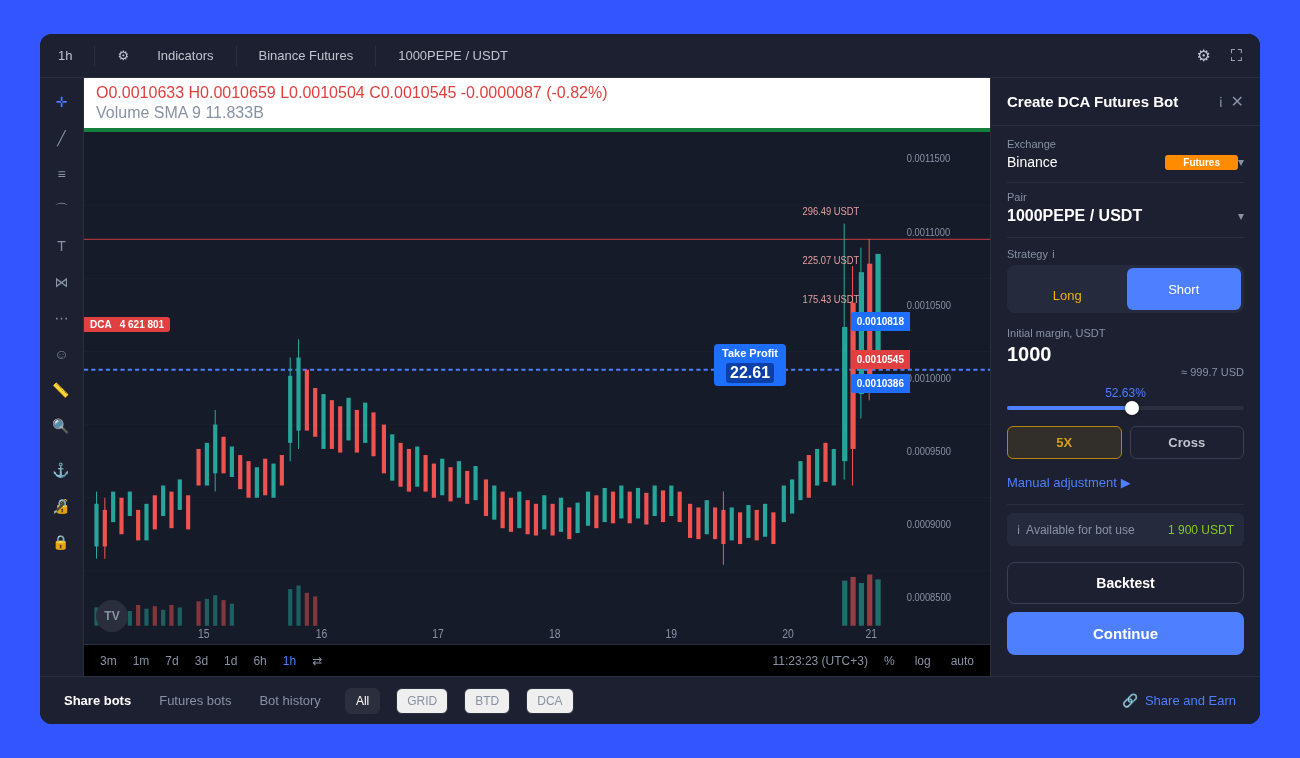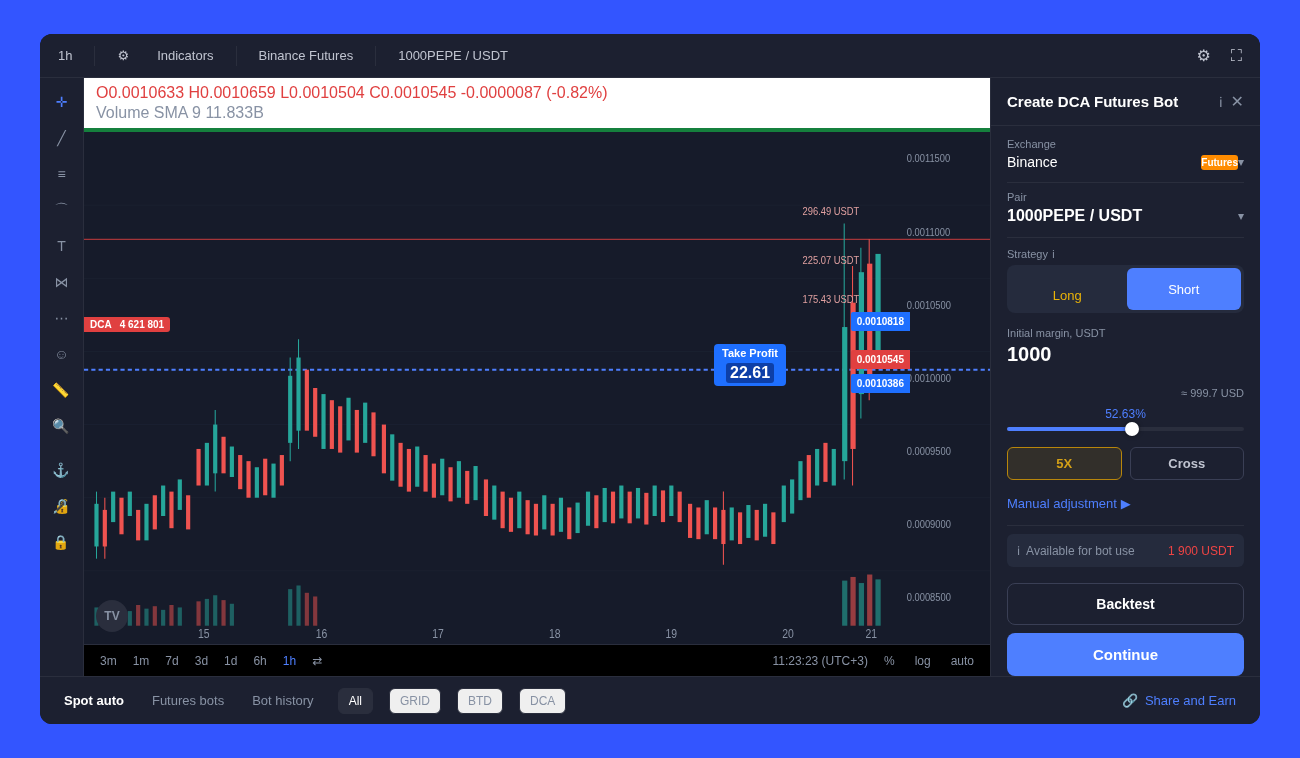--- a/index.html
+++ b/index.html
@@ -291,21 +291,21 @@
       color: #ffffff;
       font-size: 14px;
       font-weight: 500;
       flex: 1;
     }
     .badge-futures {
       background: #ff8c00;
       color: white;
       font-size: 10px;
       font-weight: bold;
-      padding: 2px 0;
+      padding: 2px 18px;
       border-radius: 3px;
       margin-left: 6px;
     }
     .field-dropdown-arrow {
       color: #8892a4;
       font-size: 12px;
       cursor: pointer;
     }
     .section-divider {
       height: 1px;
@@ -331,21 +331,21 @@
       font-weight: 500;
       text-align: center;
     }
     .strategy-btn.inactive {
       background: transparent;
       color: #eab308;
       margin-top: 13px;
     }
     .strategy-btn.active-short { background: #4e7fff; color: white; }
     
-    .margin-input-group { margin-bottom: 21px; }
+    .margin-input-group { margin-bottom: 0; }
     .margin-input {
       background: none;
       border: none;
       color: #ffffff;
       font-size: 20px;
       font-weight: 600;
       width: 100%;
       outline: none;
     }
     .margin-equiv {
@@ -434,21 +434,21 @@
       margin-bottom: 16px;
       font-size: 12px;
     }
     .available-left {
       display: flex;
       align-items: center;
       gap: 6px;
       color: #8892a4;
     }
     .available-value {
-      color: #ef4444;
+      color: #84cc16;
       font-weight: 500;
     }
     
     .backtest-btn {
       width: 100%;
       padding: 12px;
       border-radius: 8px;
       border: 1px solid #3a3f55;
       background: transparent;
       color: #ffffff;
@@ -841,21 +841,21 @@
         
         <button class="backtest-btn">Backtest</button>
 
         
         <button class="continue-btn">Continue</button>
       </div>
     </div>
   </div>
 
   <div class="bots-bar">
-    <span class="bot-tab active">Spot auto</span>
+    <span class="bot-tab active">Share bots</span>
     <span class="bot-tab">Futures bots</span>
     <span class="bot-tab">Bot history</span>
     <div class="filter-group">
       <button class="filter-btn active">All</button>
       <button class="filter-btn">GRID</button>
       <button class="filter-btn">BTD</button>
       <button class="filter-btn">DCA</button>
     </div>
     <div class="bots-right">
       <button class="share-earn-btn">

